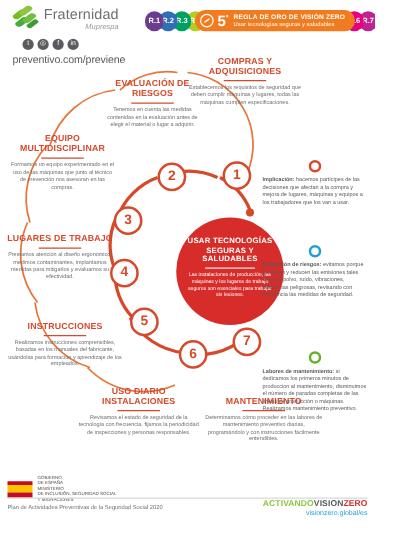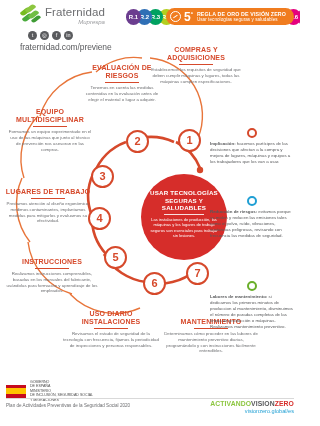--- a/index.html
+++ b/index.html
@@ -5,21 +5,21 @@
   * { box-sizing: border-box; margin: 0; padding: 0; }
   html, body {
     width: 300px; height: 426px;
     background: #ffffff;
     font-family: "Liberation Sans", sans-serif;
     overflow: hidden;
   }
   #page { position: relative; width: 300px; height: 426px; background: #fff; }
 
   
-  .header { position: absolute; left: 14px; top: 0; width: 300px; height: 50px; }
+  .header { position: absolute; left: 4px; top: 0; width: 300px; height: 50px; }
 
   .logo-wrap { position: absolute; left: 6px; top: 6px; width: 104px; }
   .logo-row { display: flex; align-items: center; gap: 3px; }
   .logo-mark { width: 22px; height: 20px; position: relative; flex: 0 0 auto; }
   .leaf { position: absolute; background: #76bc21; border-radius: 2px 6px 2px 6px; }
   .leaf.l1 { width: 11px; height: 5px; left: 0px;  top: 3px;  transform: rotate(-38deg); }
   .leaf.l2 { width: 11px; height: 5px; left: 5px;  top: 0px;  transform: rotate(-38deg); background:#8cc63f; }
   .leaf.l3 { width: 11px; height: 5px; left: 2px;  top: 9px;  transform: rotate(-38deg); background:#4aab3c; }
   .leaf.l4 { width: 11px; height: 5px; left: 8px;  top: 6px;  transform: rotate(-38deg); background:#6fbe44; }
   .leaf.l5 { width: 10px; height: 4px; left: 11px; top: 11px; transform: rotate(-38deg); background:#3f9c35; }
@@ -128,21 +128,21 @@
           <div class="logo-name">Fraternidad</div>
           <div class="logo-sub">Muprespa</div>
         </span>
       </div>
       <div class="social">
         <span class="soc">t</span>
         <span class="soc">◎</span>
         <span class="soc">f</span>
         <span class="soc">in</span>
       </div>
-      <div class="site">fraternidad.com/previene</div>
+      <div class="site">preventivo.com/previene</div>
     </div>
 
     <div class="rule-banner">
       <span class="rpill r1">R.1</span>
       <span class="rpill r2">R.2</span>
       <span class="rpill r3">R.3</span>
       <span class="rpill r4">R.4</span>
       <span class="rule-main">
         <span class="rule-icon"></span>
         <span class="rule-num"><span>5</span><sup>º</sup></span>

